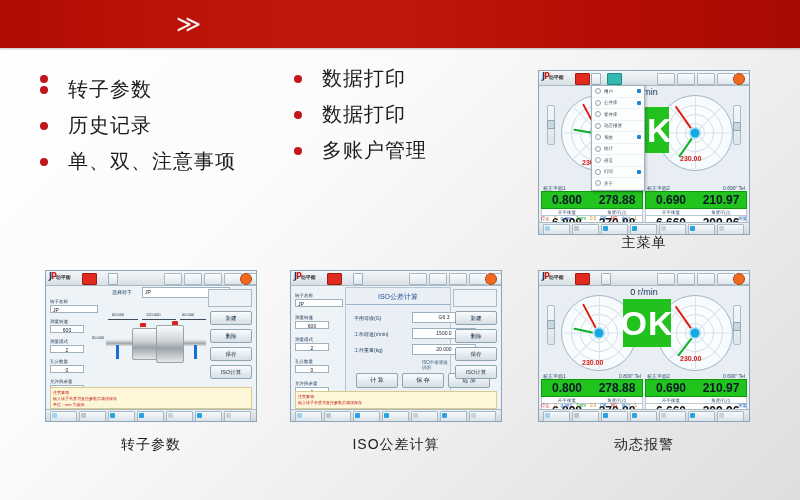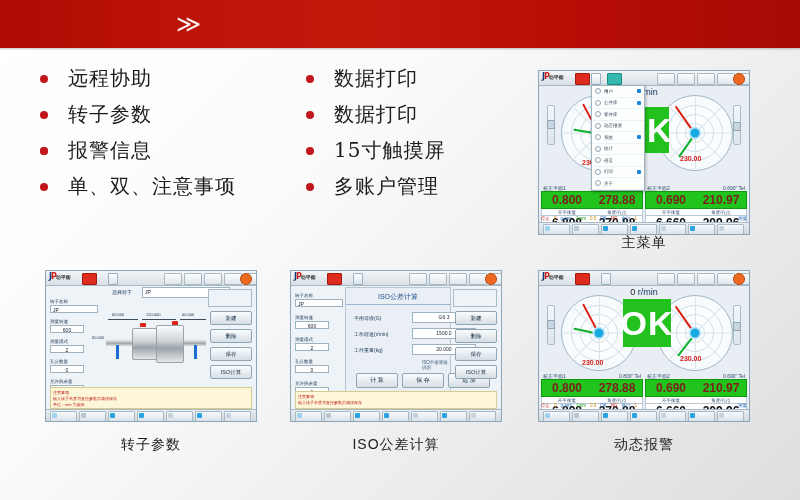--- a/index.html
+++ b/index.html
@@ -25,21 +25,21 @@
   }
   .header .model{
     position:absolute;right:28px;top:9px;
     color:#fff;font-size:24px;letter-spacing:1px;white-space:nowrap;
   }
   .header .model .sp{letter-spacing:8px;}
   
   .bullets{position:absolute;top:66px;left:0;width:520px;}
   .col{position:absolute;top:0;}
   .col.c1{left:34px;width:250px;}
-  .col.c2{left:300px;width:220px;}
+  .col.c2{left:288px;width:220px;}
   .bullet{
     position:relative;padding-left:34px;margin-bottom:11px;
     font-size:20px;color:#1b1b1b;line-height:25px;letter-spacing:1px;
     font-family:"DejaVu Serif","Liberation Serif",serif;
   }
   .bullet .dot{
     position:absolute;left:6px;top:9px;width:8px;height:8px;border-radius:50%;
     background:#c1161b;
   }
   .bullet .l2{display:block;padding-left:0;}
@@ -103,21 +103,21 @@
   .needle.green{background:#0fb02e;}
   .pval{position:absolute;font-size:7px;color:#d41b12;font-weight:bold;}
   .slider{position:absolute;width:6px;background:linear-gradient(180deg,#f4f8fa,#dde6ec);
           border:1px solid #a9bcc8;border-radius:2px;}
   .slider .knob{position:absolute;left:-1px;width:6px;height:7px;background:#c9d7e0;
                 border:1px solid #8fa5b3;border-radius:1px;}
   .readout{position:absolute;left:2px;right:2px;}
   .rgrid{display:flex;width:100%;}
   .rhalf{width:50%;box-sizing:border-box;}
   .rhead{display:flex;justify-content:space-between;font-size:5px;color:#2b4a6b;padding:0 2px;}
-  .rgreen{background:#20c41c;color:#7f1d1d;display:flex;border:1px solid #0f9a0c;}
+  .rgreen{background:#20c41c;color:#0f172a;display:flex;border:1px solid #0f9a0c;}
   .rgreen div{flex:1;text-align:center;font-size:12px;font-weight:bold;padding:1px 0;
               font-family:"Liberation Sans",sans-serif;}
   .rsub{display:flex;background:#fff;border:1px solid #b9c8d2;border-top:none;}
   .rsub div{flex:1;text-align:center;font-size:4.5px;color:#2b4a6b;padding-top:1px;}
   .rwhite{display:flex;background:#fff;border:1px solid #b9c8d2;border-top:none;}
   .rwhite div{flex:1;text-align:center;font-size:12px;font-weight:bold;color:#111;
               font-family:"Liberation Sans",sans-serif;}
   .statusln{position:absolute;left:2px;right:2px;bottom:12px;height:7px;
             font-size:4.5px;color:#c2161b;display:flex;align-items:center;gap:4px;}
   .statusln .g{color:#0a9c12;} .statusln .b{color:#1760b8;} .statusln .o{color:#d68a0a;}
@@ -161,30 +161,28 @@
 </style>
 </head>
 <body>
 
 <div class="header">
   <span class="chev">≫</span>
 </div>
 
 <div class="bullets">
   <div class="col c1">
-    <div class="bullet"><span class="dot"></span><span>远程协助</span></div>
+    <div class="bullet"><span class="dot"></span></div>
     <div class="bullet"><span class="dot"></span><span>转子参数</span></div>
-    <div class="bullet"><span class="dot"></span></div>
-    <div class="bullet"><span class="dot"></span><span>报警信息</span></div>
+    <div class="bullet"><span class="dot"></span><span>历史记录</span></div>
     <div class="bullet"><span class="dot"></span><span>单、双、注意事项</span></div>
   </div>
   <div class="col c2">
     <div class="bullet"><span class="dot"></span><span>数据打印</span></div>
     <div class="bullet"><span class="dot"></span><span>数据打印</span></div>
-    <div class="bullet"><span class="dot"></span><span>15寸触摸屏</span></div>
     <div class="bullet"><span class="dot"></span><span>多账户管理</span></div>
   </div>
 </div>
 
 <div class="shot s-main">
   <div class="app">
     <div class="tbar">
       <span class="logo">J<i>P</i><span class="sm">动平衡</span></span>
       <span class="tbtn red" style="left:36px;"></span>
       <span class="tbtn" style="left:52px;width:8px;"></span>

